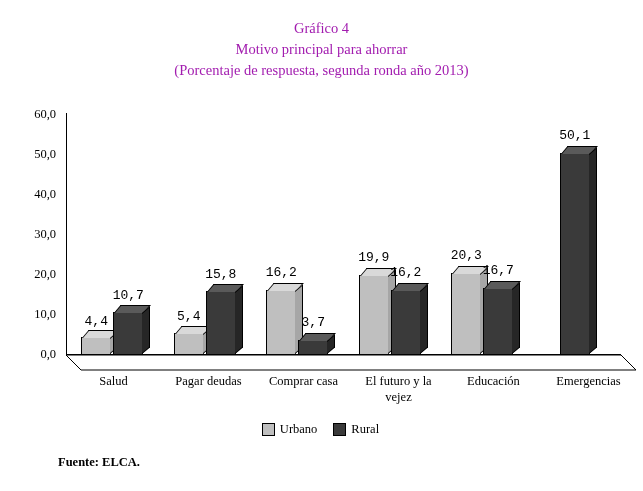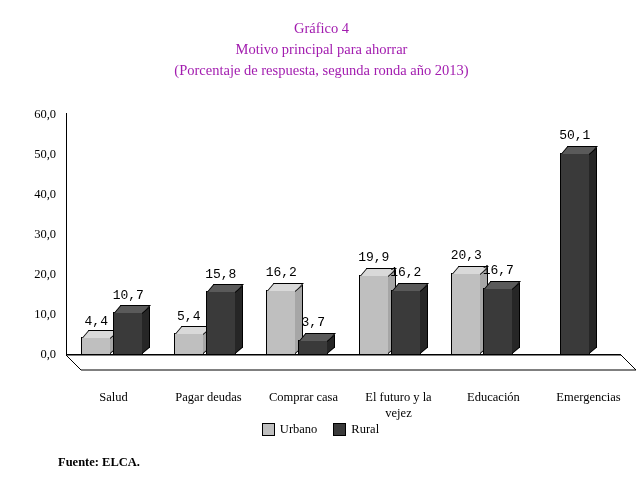--- a/index.html
+++ b/index.html
@@ -181,21 +181,20 @@
     font-family: Liberation Mono, monospace;
     color: #000;
   }
   .cat-labels {
     position: absolute;
     left: 66px;
     top: 268px;
     width: 570px;
     display: flex;
     justify-content: space-around;
-    margin-top: 16px;
   }
   .cat {
     width: 92px;
     text-align: center;
     font-size: 12.5px;
     line-height: 16px;
     font-family: "Liberation Serif", serif;
   }
   .legend {
     position: absolute;

